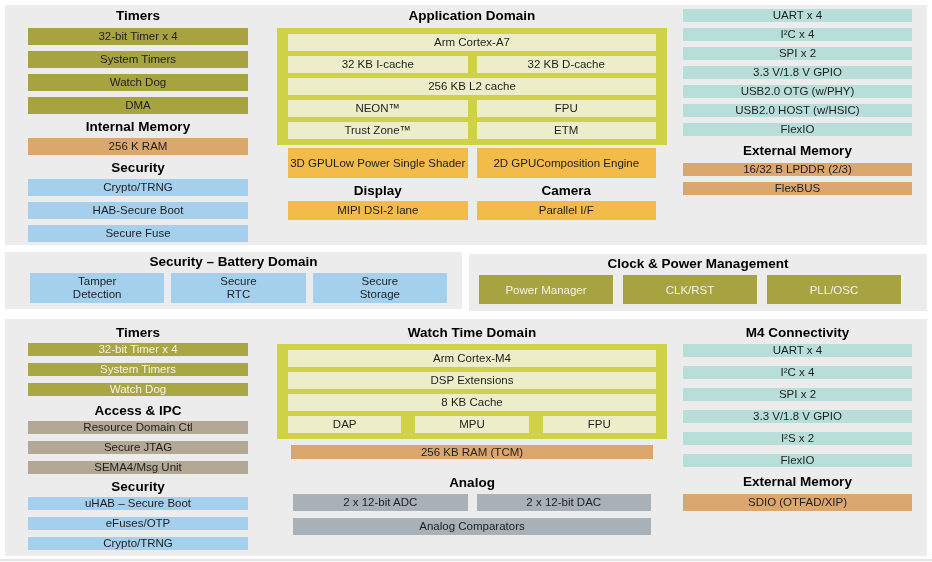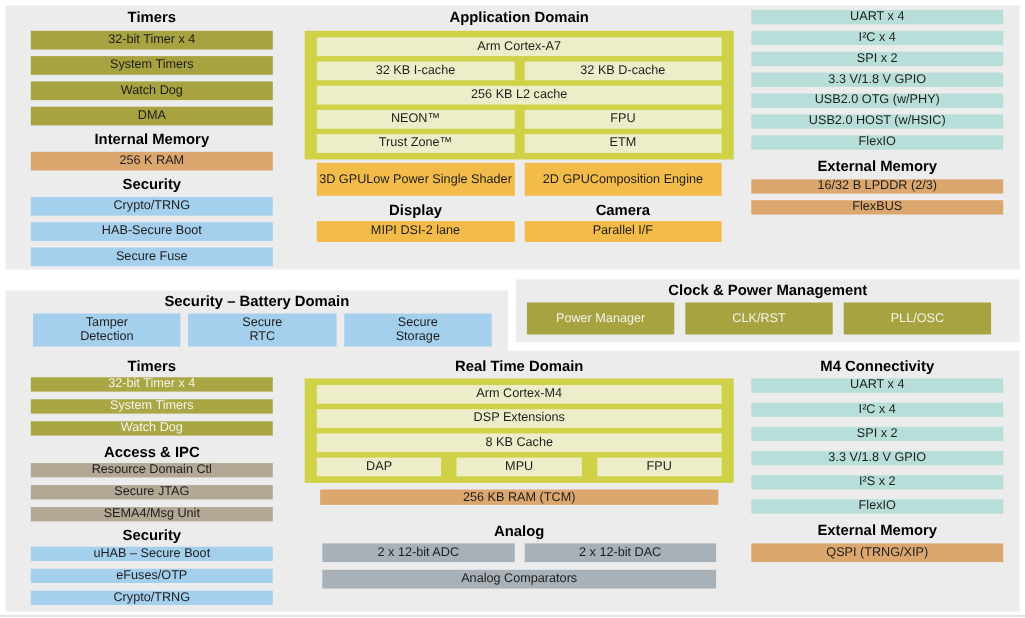--- a/index.html
+++ b/index.html
@@ -1,20 +1,20 @@
 <!DOCTYPE html>
 <html><head>
 <meta charset="utf-8">
 <style>
   * { margin:0; padding:0; box-sizing:border-box; }
   body { background:#ffffff; font-family:"Liberation Sans", sans-serif; }
   .stage { position:relative; width:932px; height:562px; background:#ffffff; overflow:hidden; }
   .panel { position:absolute; background:#ececec; }
   .panel-top { left:5px; top:5px; width:922px; height:240px; }
-  .panel-mid-l { left:5px; top:264px; width:457px; height:57px; }
+  .panel-mid-l { left:5px; top:252px; width:457px; height:57px; }
   .panel-mid-r { left:469px; top:254px; width:458px; height:57px; }
   .panel-bot { left:5px; top:319px; width:922px; height:237px; }
   .col { position:absolute; top:0; }
   .top-col-a, .bot-col-a { left:23px; width:220px; }
   .top-col-b, .bot-col-b { left:272px; width:390px; }
   .top-col-c, .bot-col-c { left:678px; width:229px; }
   .hdr { font-weight:bold; font-size:13.5px; line-height:16px; text-align:center; color:#000; }
   .bar { display:flex; align-items:center; justify-content:center;
          font-size:11.5px; line-height:13px; color:#1e1e1e; text-align:center; }
   .h17 { height:17px; } .h14 { height:14px; } .h13 { height:13px; } .h19 { height:19px; }
@@ -177,21 +177,21 @@
       </div>
       <div class="hdr mt5">Security</div>
       <div class="stack7 mt2">
         <div class="bar h13 blue">uHAB – Secure Boot</div>
         <div class="bar h13 blue">eFuses/OTP</div>
         <div class="bar h13 blue">Crypto/TRNG</div>
       </div>
     </div>
 
     <div class="col bot-col-b">
-      <div class="hdr mt6">Real Time Domain</div>
+      <div class="hdr mt6">Watch Time Domain</div>
       <div class="ygc container mt3">
         <div class="crow">
             <div class="bar h17 cell">Arm Cortex-M4</div>
           </div>
         <div class="crow">
             <div class="bar h17 cell">DSP Extensions</div>
           </div>
         <div class="crow">
             <div class="bar h17 cell">8 KB Cache</div>
           </div>
@@ -214,18 +214,18 @@
       <div class="hdr mt6">M4 Connectivity</div>
       <div class="stack9 mt3">
         <div class="bar h13 teal">UART x 4</div>
         <div class="bar h13 teal">I²C x 4</div>
         <div class="bar h13 teal">SPI x 2</div>
         <div class="bar h13 teal">3.3 V/1.8 V GPIO</div>
         <div class="bar h13 teal">I²S x 2</div>
         <div class="bar h13 teal">FlexIO</div>
       </div>
       <div class="hdr mt7">External Memory</div>
-      <div class="bar h17 tan mt4">QSPI (TRNG/XIP)</div>
+      <div class="bar h17 tan mt4">SDIO (OTFAD/XIP)</div>
     </div>
   </div>
 
   <div class="bottom-rule"></div>
 </div>
 
 </body></html>

